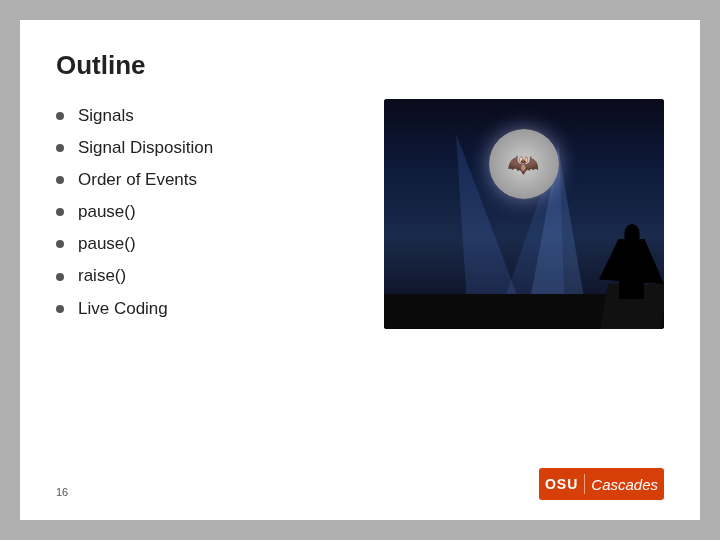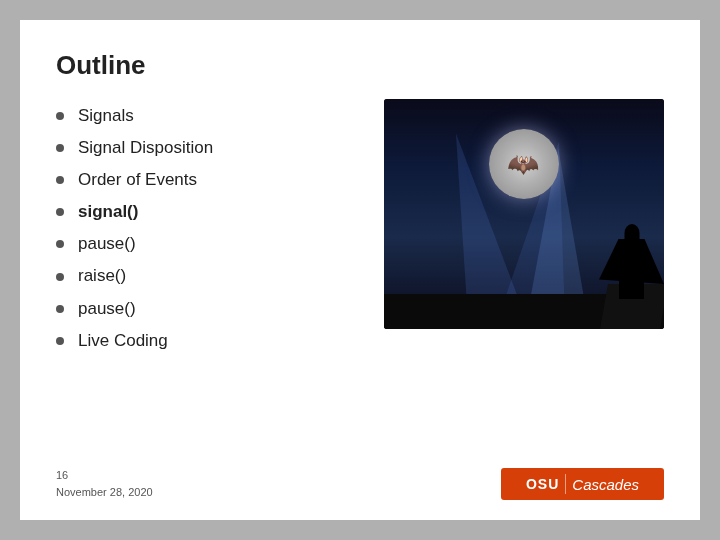--- a/index.html
+++ b/index.html
@@ -216,21 +216,21 @@
     .slide-footer-left {
       font-size: 11px;
       color: #555;
       line-height: 1.5;
     }
 
     .osu-logo {
       display: flex;
       align-items: center;
       background: #d73f09;
-      padding: 6px 25px;
+      padding: 6px 6px;
       border-radius: 3px;
       gap: 6px;
     }
 
     .osu-text {
       color: white;
       font-size: 14px;
       font-weight: bold;
       letter-spacing: 1px;
     }
@@ -262,35 +262,31 @@
           <span class="item-text">Signals</span>
         </li>
         <li>
           <span class="bullet-dot"></span>
           <span class="item-text">Signal Disposition</span>
         </li>
         <li>
           <span class="bullet-dot"></span>
           <span class="item-text">Order of Events</span>
         </li>
-        <li class="bold-item">
-          <span class="bullet-dot"></span>
-          <span class="item-text">signal()</span>
-        </li>
         <li>
           <span class="bullet-dot"></span>
           <span class="item-text">pause()</span>
         </li>
         <li>
           <span class="bullet-dot"></span>
+          <span class="item-text">pause()</span>
+        </li>
+        <li>
+          <span class="bullet-dot"></span>
           <span class="item-text">raise()</span>
-        </li>
-        <li>
-          <span class="bullet-dot"></span>
-          <span class="item-text">pause()</span>
         </li>
         <li>
           <span class="bullet-dot"></span>
           <span class="item-text">Live Coding</span>
         </li>
       </ul>
 
     <div class="slide-image">
       <div class="batman-scene">
         <div class="beam1"></div>
@@ -302,21 +298,20 @@
         <div class="ground-edge"></div>
         <div class="silhouette"></div>
       </div>
     </div>
 
   </div>
 
   <div class="slide-footer">
     <div class="slide-footer-left">
       <div>16</div>
-      <div>November 28, 2020</div>
     </div>
     <div class="osu-logo">
       <span class="osu-text">OSU</span>
       <div class="osu-divider"></div>
       <span class="cascades-text">Cascades</span>
     </div>
   </div>
 
 </div>
 

